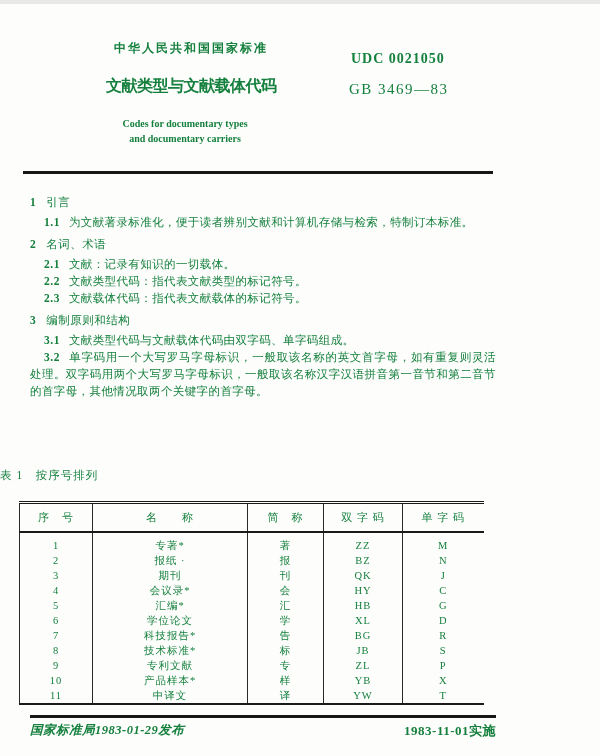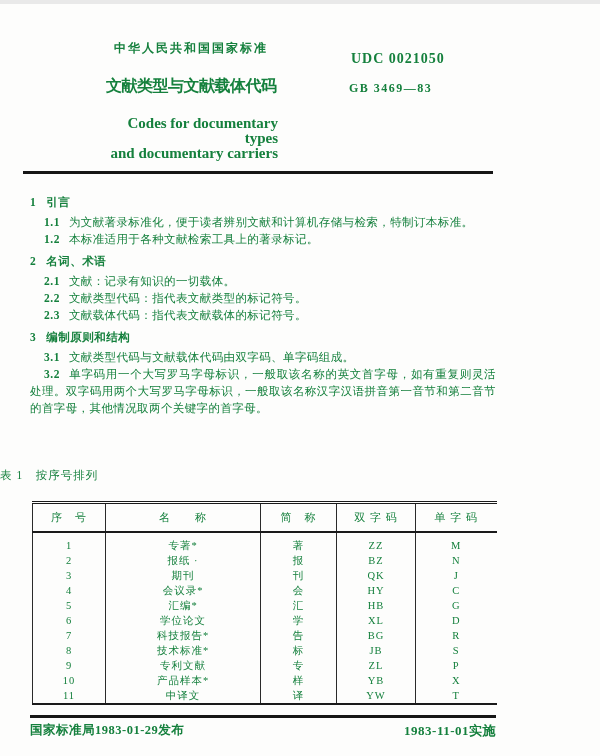--- a/index.html
+++ b/index.html
@@ -5,52 +5,52 @@
   html,body{margin:0;padding:0;background:#e9e9e9;}
   .page{
     position:relative;width:600px;height:756px;margin:4px auto;
     background:#fdfdfc;color:#15803d;overflow:hidden;
     font-family:"Liberation Serif","DejaVu Serif",serif;
   }
   
   .std-label{position:absolute;left:114px;top:36px;font-size:12px;font-weight:bold;letter-spacing:2px;white-space:nowrap;}
   .udc{position:absolute;left:351px;top:47px;font-size:14px;font-weight:bold;letter-spacing:1px;white-space:nowrap;}
   .title-zh{position:absolute;left:106px;top:72px;font-size:16px;font-weight:bold;letter-spacing:-0.5px;white-space:nowrap;}
-  .gb{position:absolute;left:349px;top:77px;font-size:12px;font-weight:bold;letter-spacing:1.5px;white-space:nowrap;}
-  .en-title{position:absolute;left:92px;top:112px;width:186px;text-align:right;font-size:15px;font-weight:bold;line-height:15px;}
+  .gb{position:absolute;left:349px;top:77px;font-size:15px;font-weight:normal;letter-spacing:1.5px;white-space:nowrap;}
+  .en-title{position:absolute;left:92px;top:112px;width:186px;text-align:center;font-size:10px;font-weight:bold;line-height:15px;}
   .rule-top{position:absolute;left:23px;top:167px;width:470px;height:3px;background:#161616;}
   
   .doc-body{position:absolute;left:30px;top:190px;width:466px;font-size:11.5px;}
   .doc-body p{margin:0;}
-  .sec-h{font-weight:bold;margin:5px 0 3px 0 !important;line-height:17px;letter-spacing:0.5px;}
+  .sec-h{font-weight:normal;margin:5px 0 3px 0 !important;line-height:17px;letter-spacing:0.5px;}
   .sec-h:first-child{margin-top:0 !important;}
   .sec-h b{margin-right:10px;}
   .clause{line-height:17px;text-indent:14px;text-align:justify;letter-spacing:0.4px;}
   .clause b{margin-right:9px;letter-spacing:0.5px;}
   
   .tbl-caption{position:absolute;left:0;top:464px;width:460px;font-size:11.5px;letter-spacing:1px;}
   table.t1{
-    position:absolute;left:32px;top:497px;width:464px;
+    position:absolute;left:19px;top:497px;width:464px;
     border-collapse:collapse;table-layout:fixed;
     border-top:3px double #1a1a1a;border-bottom:2px solid #1a1a1a;border-left:1px solid #2a2a2a;
     font-size:11px;
   }
   table.t1 th{
     font-weight:normal;height:27px;text-align:center;padding:0;
     border-bottom:2px solid #1a1a1a;letter-spacing:1px;
   }
   table.t1 td{
     height:15px;line-height:15px;text-align:center;padding:0;
     font-size:10.5px;letter-spacing:1px;
   }
   table.t1 th:not(:last-child),table.t1 td:not(:last-child){border-right:1px solid #2a2a2a;}
   table.t1 tbody tr:first-child td{padding-top:5px;}
   
   .rule-bottom{position:absolute;left:30px;top:711px;width:466px;height:3px;background:#161616;}
-  .footer-issued{position:absolute;left:30px;top:718px;font-size:12.5px;font-weight:bold;letter-spacing:0.5px;}
+  .footer-issued{position:absolute;left:30px;top:718px;font-size:12.5px;font-weight:bold;letter-spacing:0.5px;font-style:italic;}
   .footer-effective{position:absolute;right:104px;top:718px;font-size:13px;font-weight:bold;letter-spacing:0.5px;}
 </style>
 </head>
 <body>
 
 <div class="page">
 
   <div class="std-label">中华人民共和国国家标准</div>
   <div class="udc">UDC 0021050</div>
   <div class="title-zh">文献类型与文献载体代码</div>
@@ -58,21 +58,20 @@
   <div class="en-title">
     <div>Codes for documentary types</div>
     <div>and documentary carriers</div>
   </div>
   <div class="rule-top"></div>
 
   <div class="doc-body">
 
     <p class="sec-h"><b>1</b><span>引言</span></p>
     <p class="clause"><b>1.1</b><span>为文献著录标准化，便于读者辨别文献和计算机存储与检索，特制订本标准。</span></p>
-    <p class="clause"><b>1.2</b><span>本标准适用于各种文献检索工具上的著录标记。</span></p>
 
     <p class="sec-h"><b>2</b><span>名词、术语</span></p>
     <p class="clause"><b>2.1</b><span>文献：记录有知识的一切载体。</span></p>
     <p class="clause"><b>2.2</b><span>文献类型代码：指代表文献类型的标记符号。</span></p>
     <p class="clause"><b>2.3</b><span>文献载体代码：指代表文献载体的标记符号。</span></p>
 
     <p class="sec-h"><b>3</b><span>编制原则和结构</span></p>
     <p class="clause"><b>3.1</b><span>文献类型代码与文献载体代码由双字码、单字码组成。</span></p>
     <p class="clause"><b>3.2</b><span>单字码用一个大写罗马字母标识，一般取该名称的英文首字母，如有重复则灵活处理。双字码用两个大写罗马字母标识，一般取该名称汉字汉语拼音第一音节和第二音节的首字母，其他情况取两个关键字的首字母。</span></p>
 

